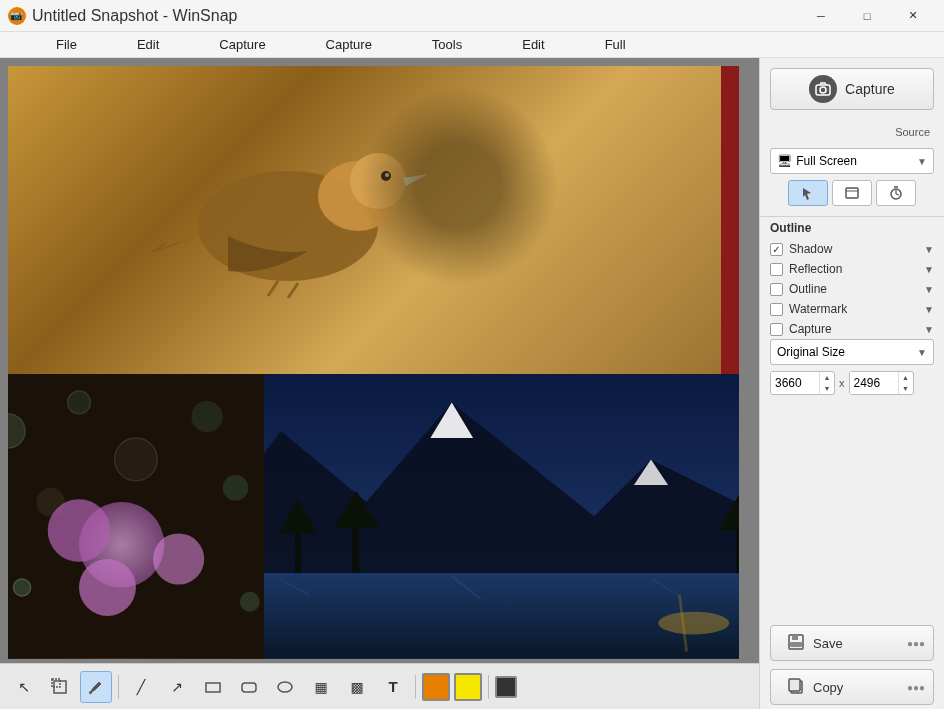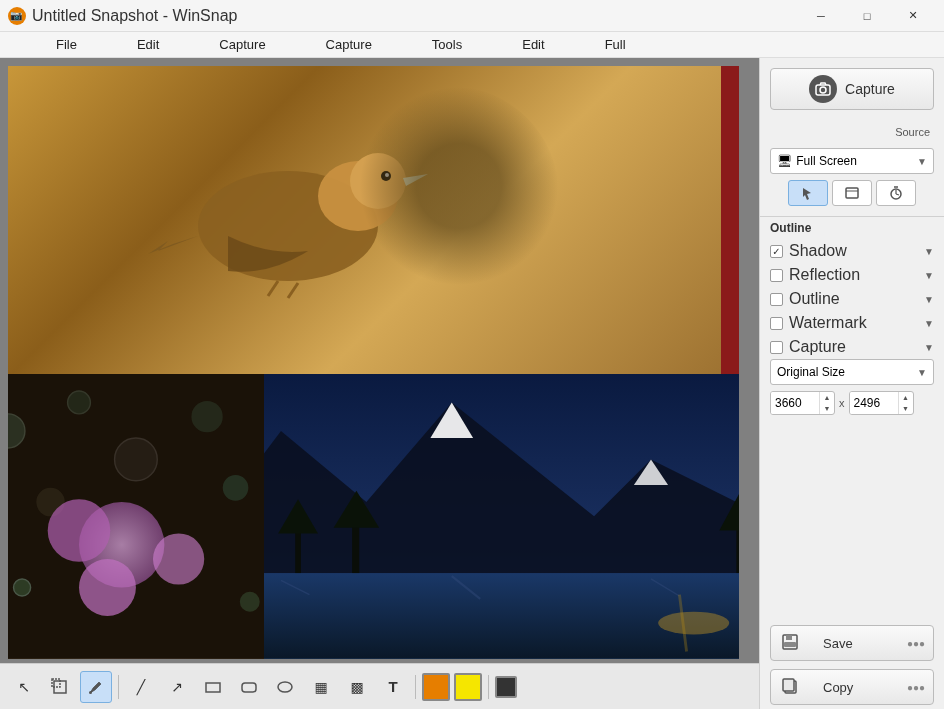--- a/index.html
+++ b/index.html
@@ -244,21 +244,21 @@
       border: 1px solid #999;
       background: white;
       border-radius: 2px;
       margin-right: 6px;
       display: flex; align-items: center; justify-content: center;
       font-size: 10px;
       flex-shrink: 0;
     }
     .effect-checkbox.checked { background: white; }
     .effect-checkbox.checked::after { content: '✓'; color: #333; font-size: 10px; }
-    .effect-name { flex: 1; font-size: 16px; color: #333; }
+    .effect-name { flex: 1; font-size: 12px; color: #333; }
     .effect-expand { font-size: 10px; color: #666; }
 
     
     .resize-label {
       font-size: 12px;
       color: #333;
       font-weight: 600;
       padding: 6px 10px 4px;
       border-top: 1px solid #d0d0d0;
     }
@@ -308,22 +308,22 @@
 
     
     .action-btn {
       margin: 4px 10px;
       height: 36px;
       background: linear-gradient(180deg, #fafafa, #e8e8e8);
       border: 1px solid #bbb;
       border-radius: 4px;
       display: flex;
       align-items: center;
-      padding: 0 10px;
-      gap: 24px;
+      padding: 0 16px;
+      gap: 8px;
       cursor: pointer;
       font-size: 13px;
       color: #333;
       position: relative;
     }
     .action-btn .btn-icon { font-size: 15px; color: #555; }
     .action-btn .btn-dots {
       position: absolute;
       right: 8px;
       font-size: 10px;

